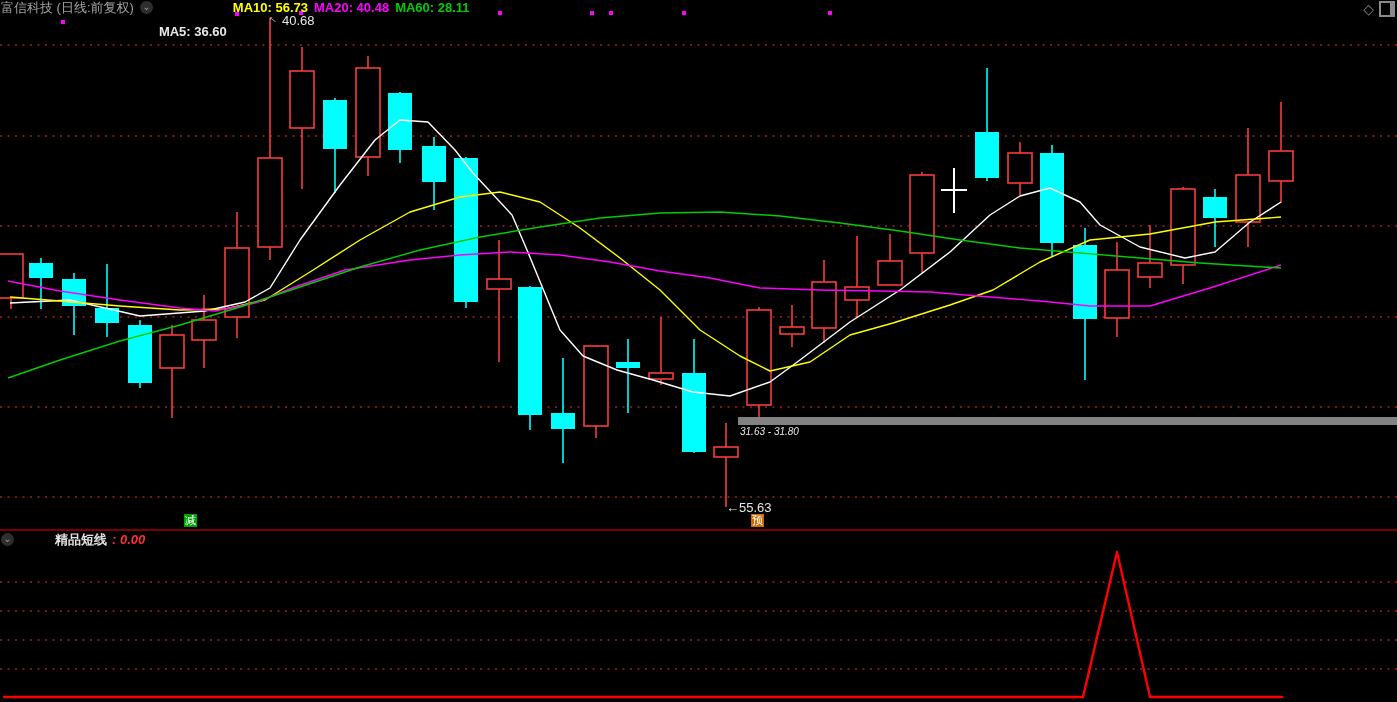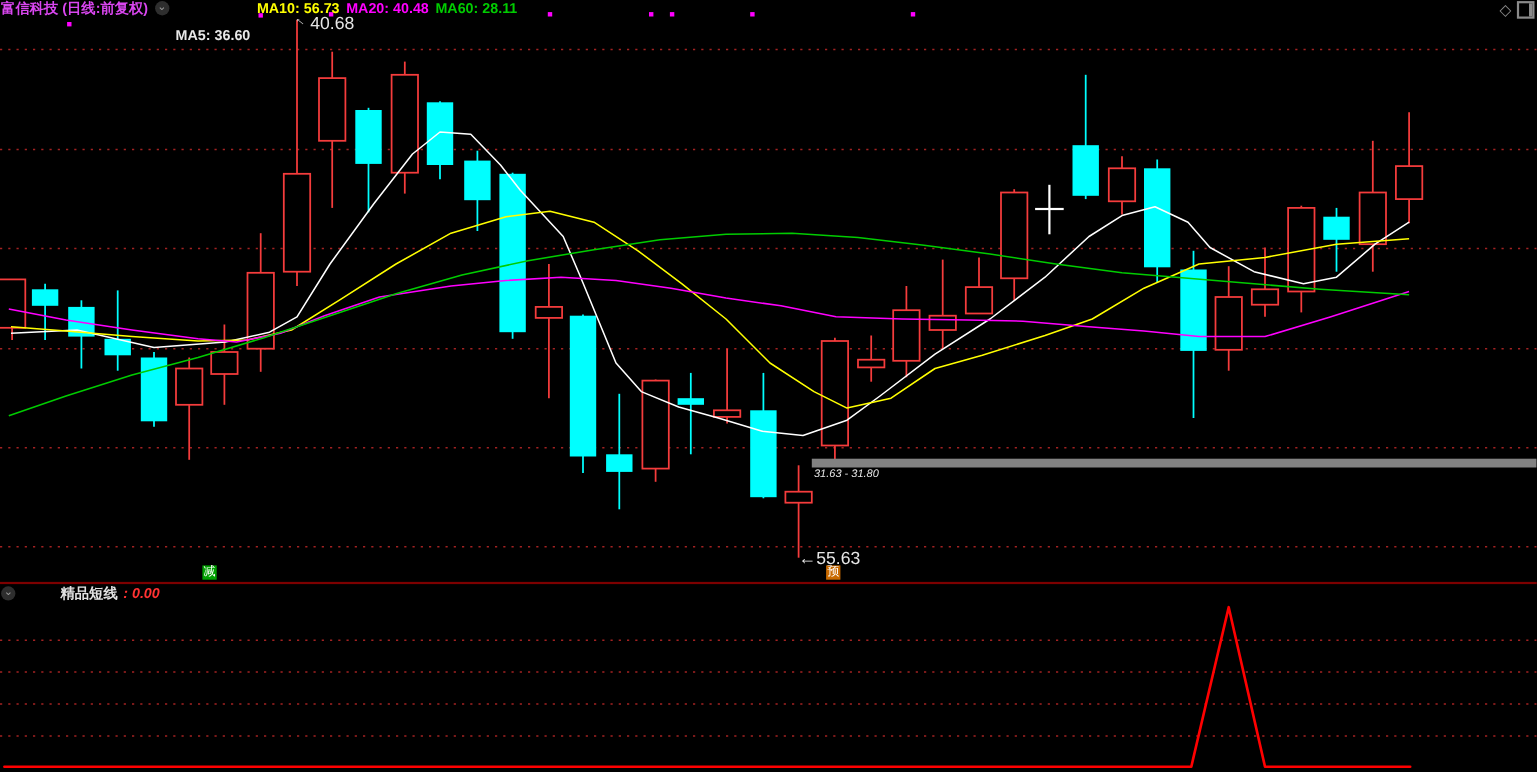--- a/index.html
+++ b/index.html
@@ -2,31 +2,31 @@
 <html><head>
 <meta charset="utf-8">
 <style>
   html,body{margin:0;padding:0;background:#000;}
   body{width:1397px;height:702px;position:relative;overflow:hidden;
        font-family:"Liberation Sans",sans-serif;}
   #chart-svg{position:absolute;left:0;top:0;}
   .overlay{position:absolute;}
   
   .hdr{left:1px;top:0;height:15px;display:flex;align-items:center;gap:6px;white-space:nowrap;}
-  .title{color:#d946ef;font-size:13px;font-weight:bold;}
+  .title{color:#a3a3a3;font-size:13px;font-weight:normal;}
   .chev-btn{width:13px;height:13px;border-radius:50%;background:#2e2e2e;color:#9a9a9a;
             font-size:10px;line-height:11px;text-align:center;display:inline-block;cursor:pointer;}
   .ma-label{font-size:13px;font-weight:bold;}
   
   .winicons{right:2px;top:1px;display:flex;gap:5px;align-items:center;}
   .diamond{color:#8a8a8a;font-size:14px;line-height:14px;}
   .panel-ic{width:12px;height:12px;border:2px solid #8a8a8a;position:relative;}
   .panel-ic::after{content:"";position:absolute;right:0;top:0;width:3px;height:100%;background:#8a8a8a;}
   
-  .lbl{color:#e6e6e6;font-size:16px;}
+  .lbl{color:#e6e6e6;font-size:13px;}
   #lbl-high{left:282px;top:13px;}
   #high-arrow{left:268px;top:11px;color:#cfcfcf;font-size:12px;transform:rotate(38deg);}
   #lbl-range{left:740px;top:426px;font-size:10px;font-style:italic;}
   #lbl-low{left:726px;top:500px;}
   .badge{width:13px;height:13px;font-size:11px;line-height:13px;text-align:center;color:#fff;}
   #badge-reduce{left:184px;top:514px;background:#00a000;}
   #badge-forecast{left:751px;top:514px;background:#c96a00;}
   
   #divider{left:0;top:529px;width:1397px;height:2px;background:#7d0000;}
   

